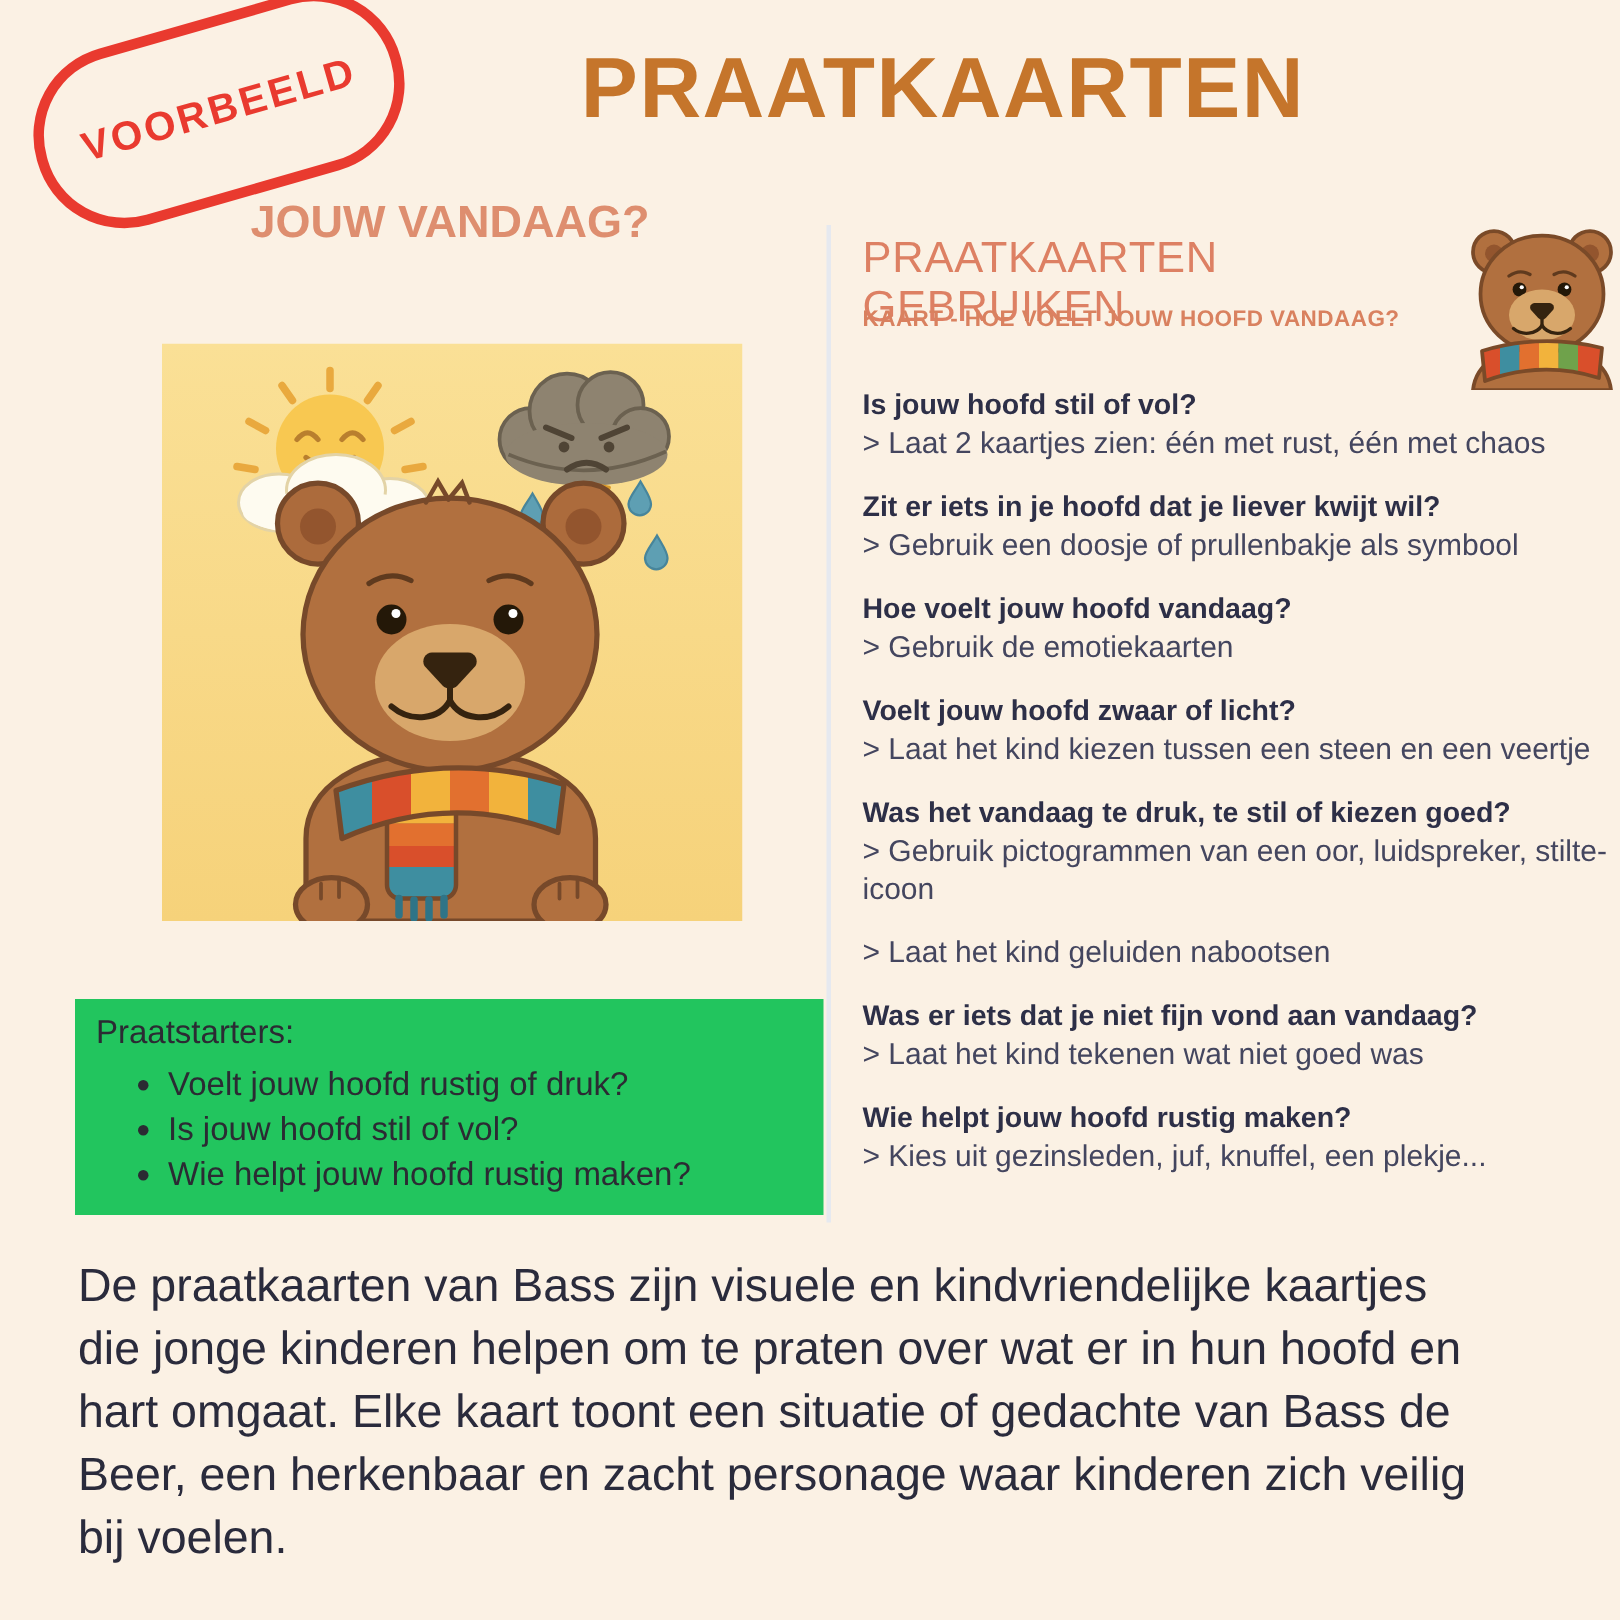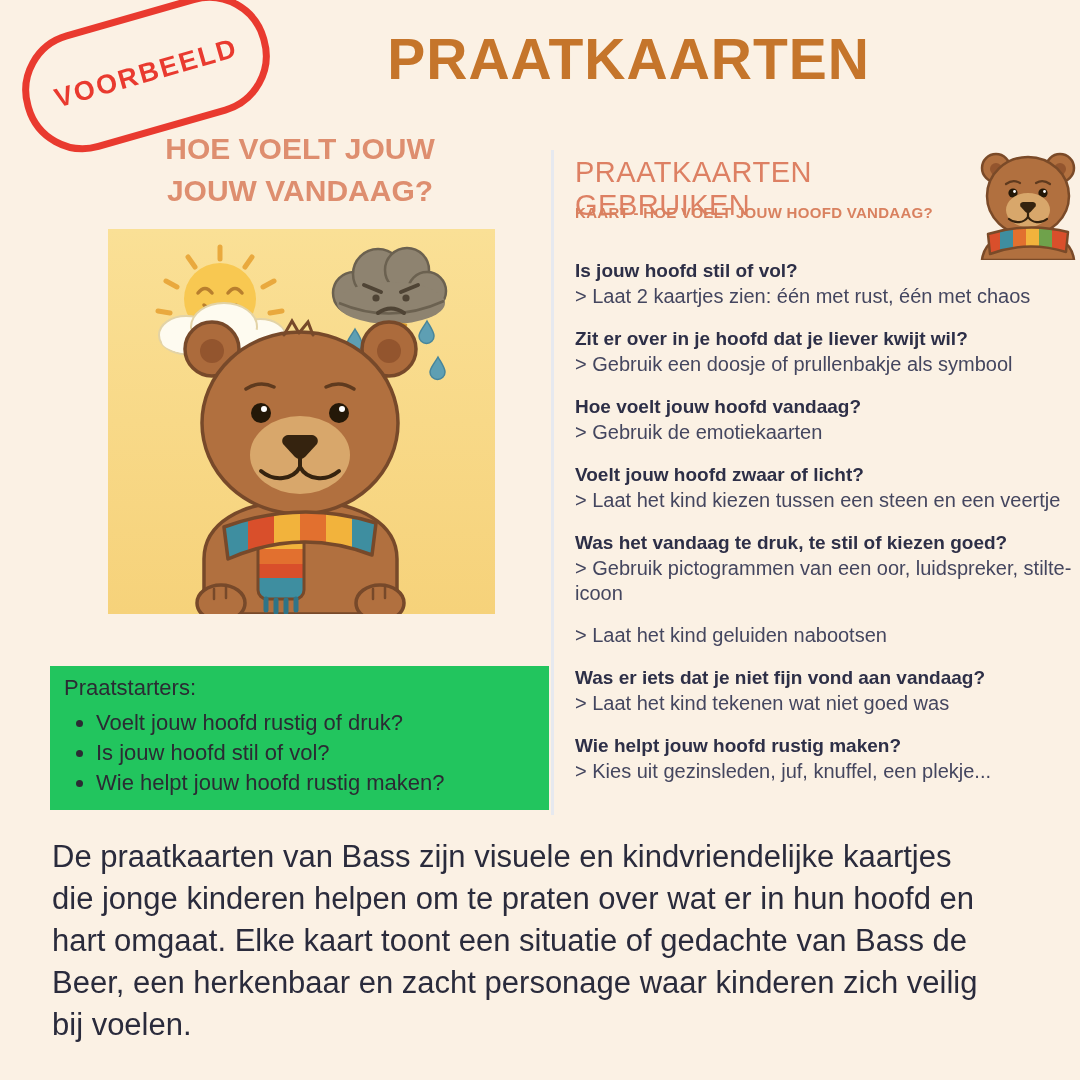--- a/index.html
+++ b/index.html
@@ -25,21 +25,21 @@
     position:absolute;left:100px;top:128px;width:400px;text-align:center;
     font-size:30px;font-weight:bold;color:#DE8E6F;line-height:42px;
   }
   .illustration{position:absolute;left:108px;top:229px;width:387px;height:385px;}
   .praatstarters{
     position:absolute;left:50px;top:666px;width:471px;
     background:#22c55e;padding:8px 14px 12px 14px;color:#2B2B33;
   }
   .praatstarters .ps-title{font-size:22px;line-height:28px;}
   .praatstarters ul{margin:6px 0 0 0;padding-left:32px;}
-  .praatstarters li{font-size:22px;line-height:30px;color:#2B2B33;}
+  .praatstarters li{font-size:22px;line-height:30px;color:#2B2B33;margin-left:16px;}
   
   .divider{position:absolute;left:551px;top:150px;width:3px;height:665px;background:#E6E9EF;}
   
   .right-heading{
     position:absolute;left:575px;top:156px;width:420px;
     font-size:29px;font-weight:normal;letter-spacing:.5px;color:#DD8063;
   }
   .right-subheading{
     position:absolute;left:575px;top:204px;width:420px;
     font-size:15px;font-weight:bold;letter-spacing:.3px;color:#D9815F;
@@ -60,21 +60,20 @@
 
 <div class="canvas">
 
   <div class="stamp">
     <span>VOORBEELD</span>
   </div>
 
   <div class="main-title">PRAATKAARTEN</div>
 
   <div class="left-heading">
-    <div>HOE VOELT JOUW</div>
     <div>JOUW VANDAAG?</div>
   </div>
 
   <div class="illustration">
     <svg width="387" height="385" viewBox="0 0 387 385">
       <defs>
         <linearGradient id="cardbg" x1="0" y1="0" x2="0" y2="1">
           <stop offset="0" stop-color="#FAE096"></stop>
           <stop offset="1" stop-color="#F6D27A"></stop>
         </linearGradient>
@@ -247,21 +246,21 @@
   </div>
 
   <div class="qa-list">
 
       <div class="qa-item">
         <div class="q">Is jouw hoofd stil of vol?</div>
         <div class="a">&gt; Laat 2 kaartjes zien: één met rust, één met chaos</div>
       </div>
 
       <div class="qa-item">
-        <div class="q">Zit er over in je hoofd dat je liever kwijt wil?</div>
+        <div class="q">Zit er iets in je hoofd dat je liever kwijt wil?</div>
         <div class="a">&gt; Gebruik een doosje of prullenbakje als symbool</div>
       </div>
 
       <div class="qa-item">
         <div class="q">Hoe voelt jouw hoofd vandaag?</div>
         <div class="a">&gt; Gebruik de emotiekaarten</div>
       </div>
 
       <div class="qa-item">
         <div class="q">Voelt jouw hoofd zwaar of licht?</div>

